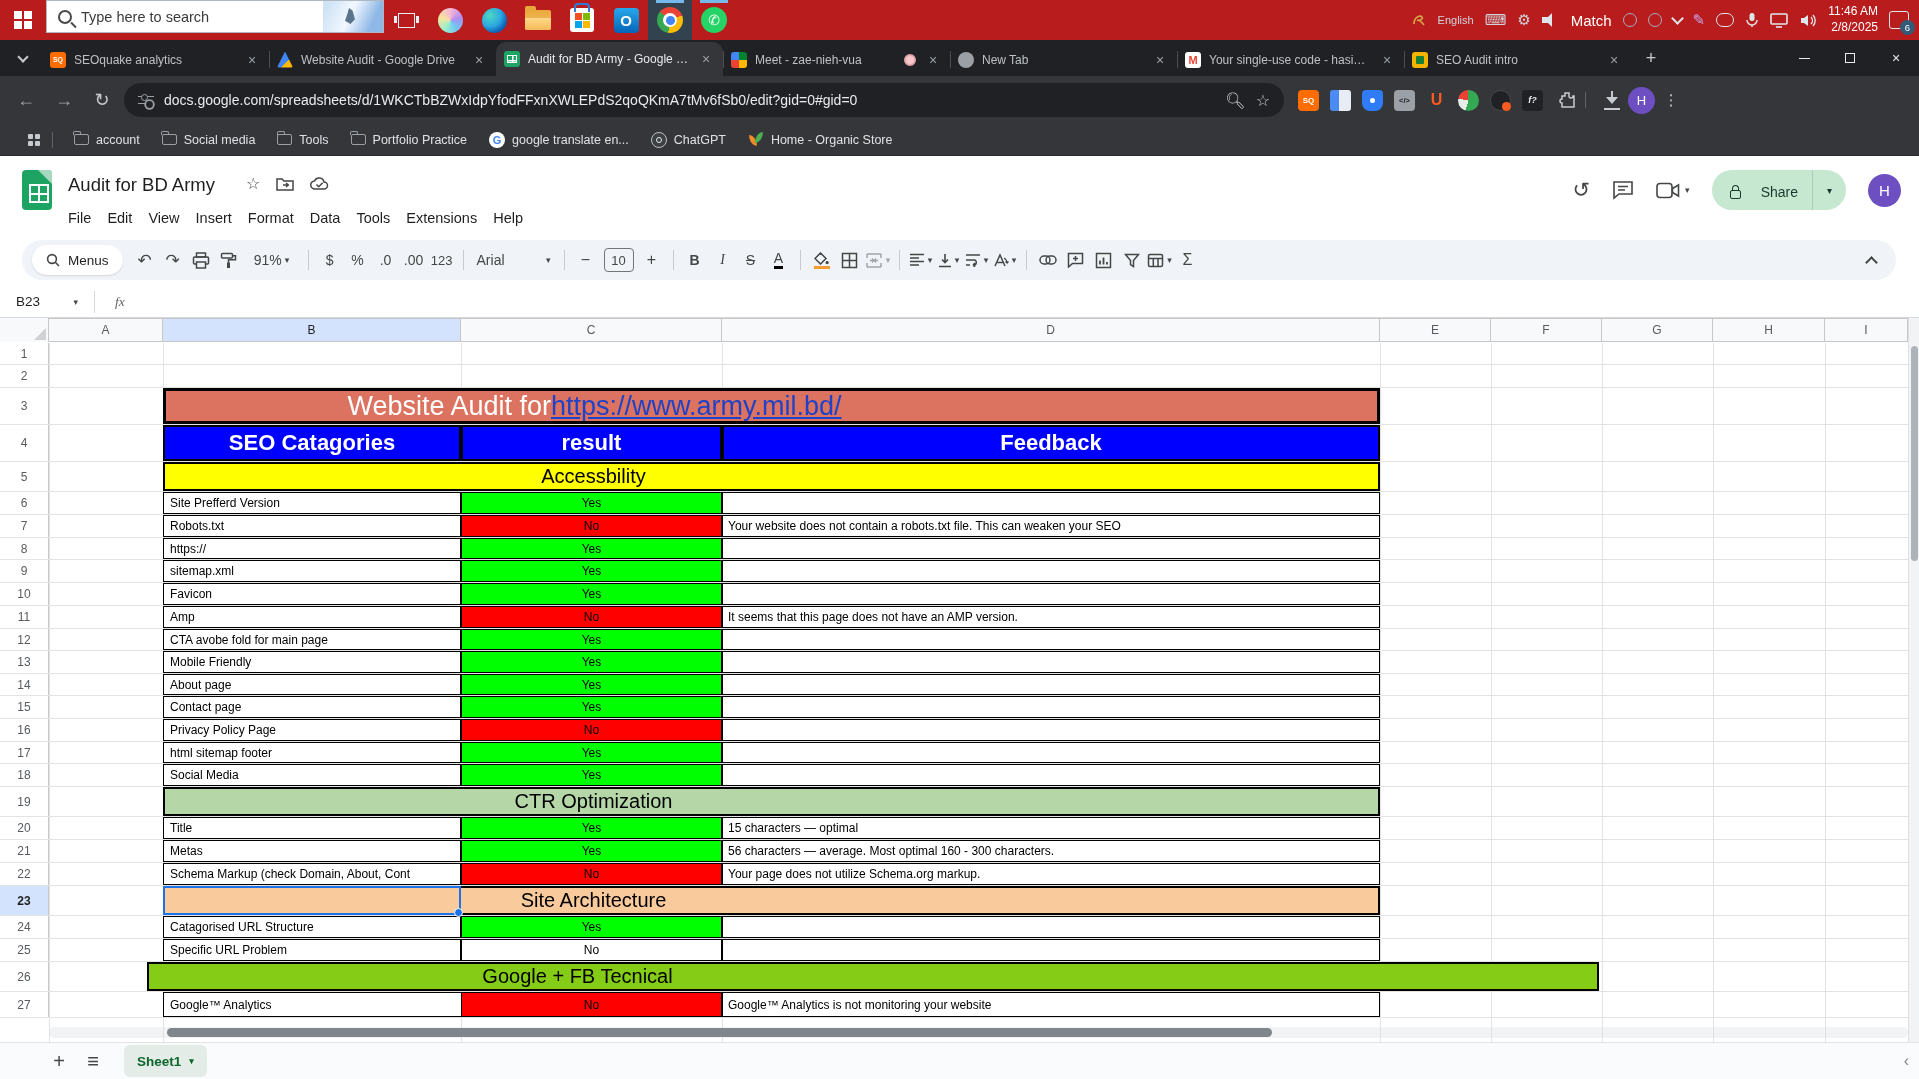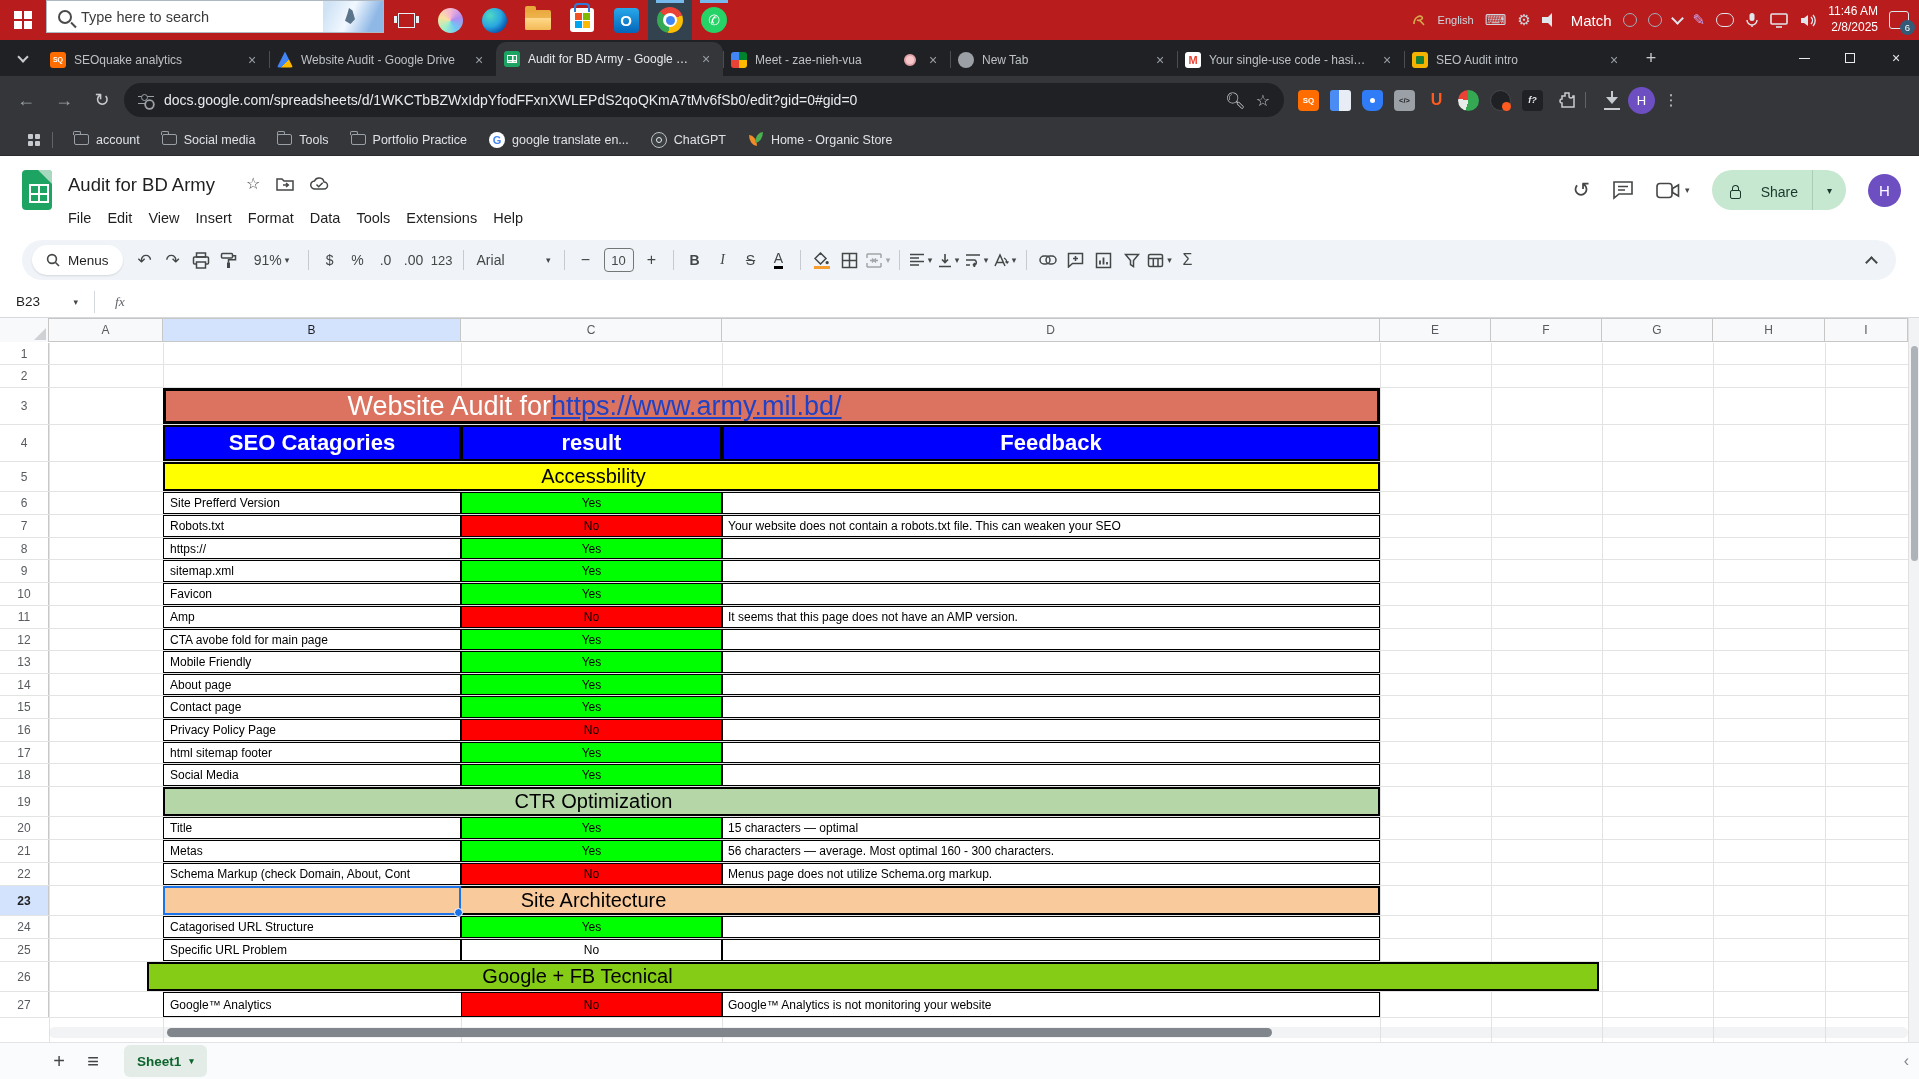--- a/index.html
+++ b/index.html
@@ -754,21 +754,21 @@
         <div class="grow" style="height: 23px;">
           <div class="rowhdr">21</div>
           <div class="cell cb" style="left: 163px; width: 298px;">Metas</div>
           <div class="cell cc" style="left: 461px; width: 261px; background: rgb(0, 255, 0);">Yes</div>
           <div class="cell cd" style="left: 722px; width: 658px;">56 characters — average. Most optimal 160 - 300 characters.</div>
         </div>
         <div class="grow" style="height: 23px;">
           <div class="rowhdr">22</div>
           <div class="cell cb" style="left: 163px; width: 298px;">Schema Markup (check Domain, About, Cont</div>
           <div class="cell cc" style="left: 461px; width: 261px; background: rgb(254, 0, 0);">No</div>
-          <div class="cell cd" style="left: 722px; width: 658px;">Menus page does not utilize Schema.org markup.</div>
+          <div class="cell cd" style="left: 722px; width: 658px;">Your page does not utilize Schema.org markup.</div>
         </div>
         <div class="grow" style="height: 30px;">
           <div class="rowhdr sel">23</div>
           <div class="span-cell section-cell" style="left: 163px; width: 1217px; background: rgb(249, 203, 156);">
             <div class="ctr" style="left: 298px; width: 261px;">Site Architecture</div>
           </div>
           <div class="selbox" style="left: 163px; width: 298px;"></div>
         </div>
         <div class="grow" style="height: 23px;">
           <div class="rowhdr">24</div>

